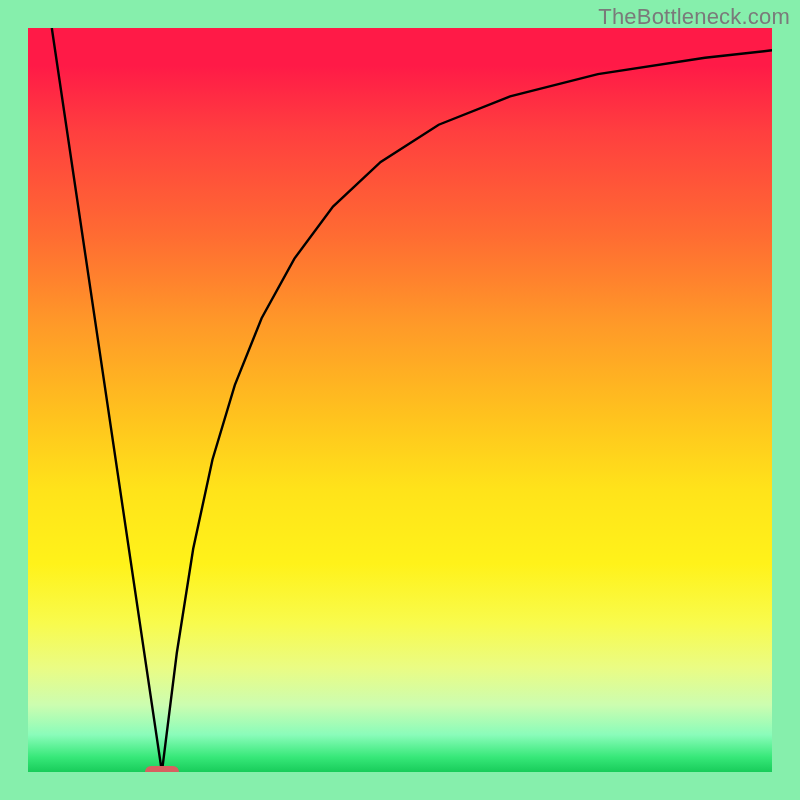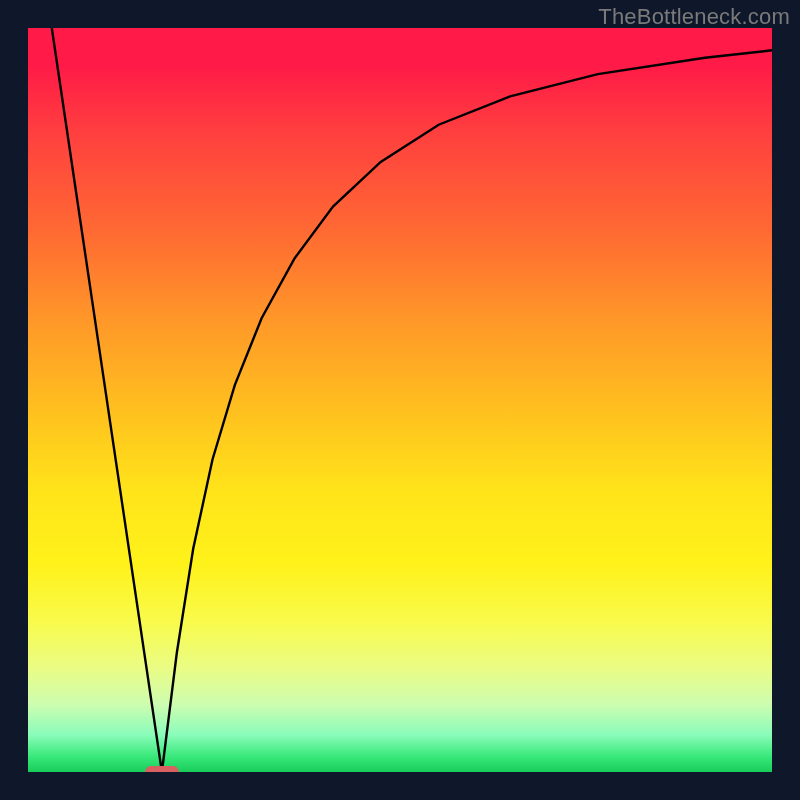--- a/index.html
+++ b/index.html
@@ -8,21 +8,21 @@
     width: 800px;
     height: 800px;
     overflow: hidden;
     background: #000;
     font-family: Arial, Helvetica, sans-serif;
   }
   .frame {
     position: relative;
     width: 800px;
     height: 800px;
-    background: #0f172a;
+    background: #86efac;
   }
   .watermark {
     position: absolute;
     top: 4px;
     right: 10px;
     color: #7a7a7a;
     font-size: 22px;
     font-weight: 500;
     letter-spacing: 0.2px;
     z-index: 10;

